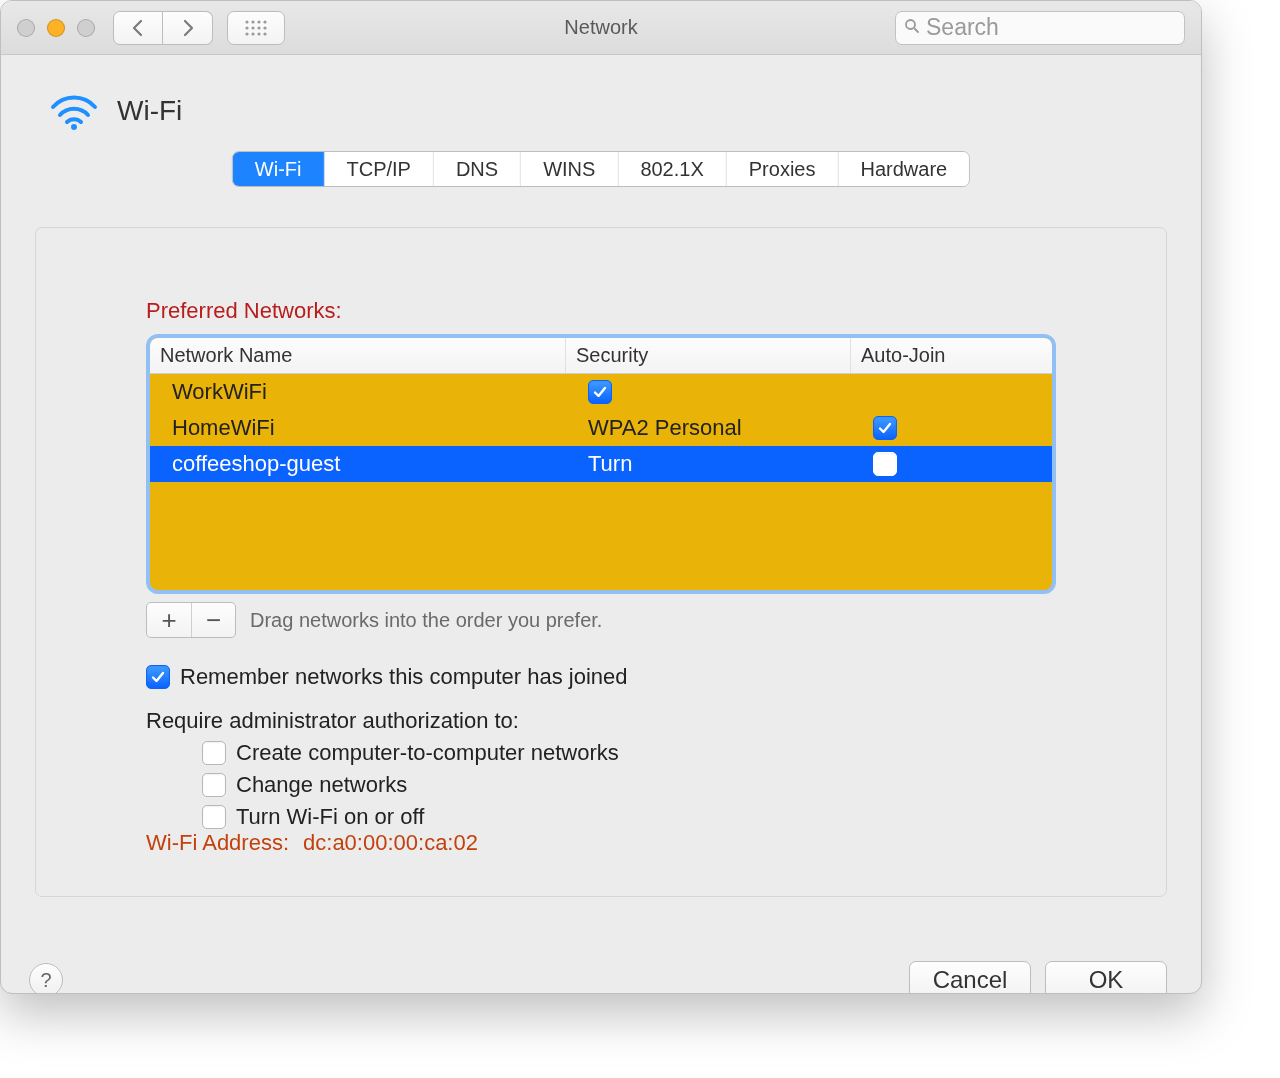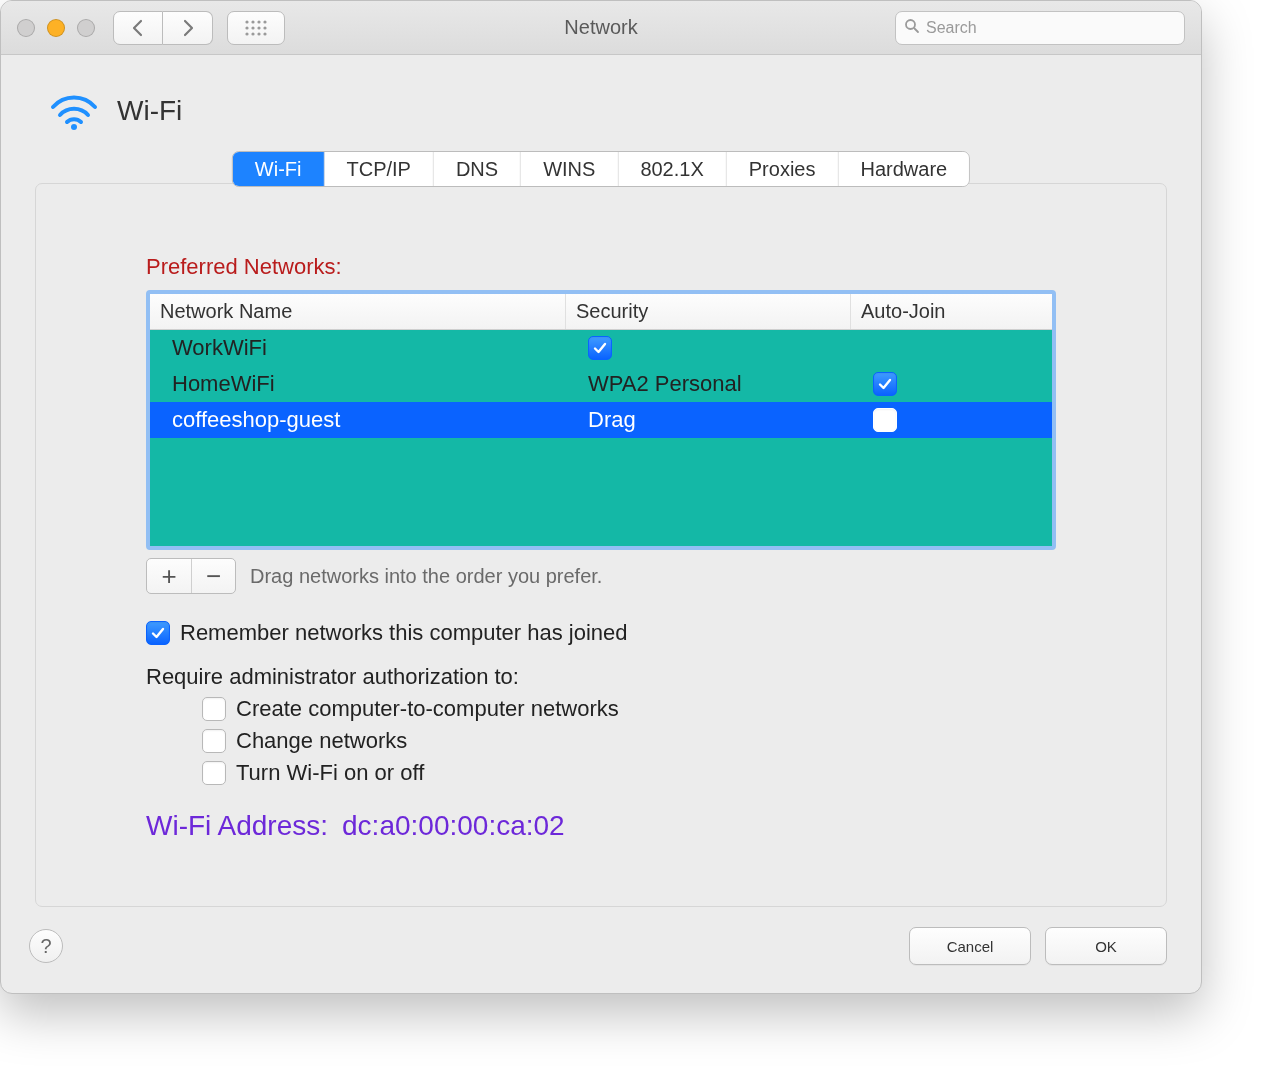--- a/index.html
+++ b/index.html
@@ -70,30 +70,31 @@
     display: flex; align-items: center;
     width: 290px; height: 34px;
     background: #fafafa;
     border: 1px solid #c2c2c2;
     border-radius: 7px;
     padding: 0 8px;
     color: #9a9a9a;
   }
   .search-wrap input {
     border: none; outline: none; background: transparent;
-    font-size: 16px; color: #c2410c; width: 100%;
+    font-size: 23px; color: #c2410c; width: 100%;
     margin-left: 6px;
   }
   .search-wrap input::placeholder { color: #9a9a9a; }
 
   .body-area {
     flex: 1;
     padding: 26px 34px 28px 34px;
     display: flex; flex-direction: column;
     position: relative;
+    gap: 44px;
   }
   .section-header {
     display: flex; align-items: center; gap: 18px;
     margin-left: 14px; margin-top: 10px;
   }
   .wifi-icon svg { display: block; }
   .section-title { font-size: 28px; color: #333; }
 
   
   .tabbar {
@@ -132,22 +133,22 @@
     background: #ececec;
     padding: 70px 110px 40px 110px;
     position: relative;
   }
 
   .label { font-size: 22px; color: #b91c1c; margin-bottom: 10px; }
 
   
   .table-frame {
     border: 4px solid #92bff4;
-    border-radius: 4px;
-    background: #14b8a6;
+    border-radius: 12px;
+    background: #eab308;
     height: 260px;
     display: flex; flex-direction: column;
     overflow: hidden;
   }
   .thead {
     display: flex;
     background: linear-gradient(#fdfdfd,#f3f3f3);
     border-bottom: 1px solid #cfcfcf;
     height: 36px;
     align-items: center;
@@ -204,41 +205,41 @@
   }
   .sq-btn + .sq-btn { border-left: 1px solid #cfcfcf; }
   .hint { font-size: 20px; color: #6a6a6a; }
 
   
   .check-block { margin-top: 26px; }
   .check-row { display: flex; align-items: center; gap: 10px; margin-top: 6px; font-size: 22px; }
   .indent { margin-left: 8px; padding-left: 48px; }
   .sub-label { margin-top: 18px; font-size: 22px; }
 
-  .addr-row { margin-top: 24px; font-size: 28px; color: #6d28d9; display: flex; gap: 14px; }
+  .addr-row { font-size: 22px; color: #c2410c; display: flex; gap: 14px; }
 
   
   .footer {
     display: flex; align-items: center; justify-content: flex-end;
     gap: 14px; margin-top: 20px;
     position: relative;
   }
   .help-btn {
     position: absolute; left: -6px; bottom: 2px;
     width: 34px; height: 34px; border-radius: 50%;
     border: 1px solid #bcbcbc; background: linear-gradient(#fdfdfd,#f0f0f0);
     display: flex; align-items: center; justify-content: center;
     color: #666; font-size: 20px;
   }
   .push-btn {
     min-width: 122px; height: 38px;
     border: 1px solid #bcbcbc; background: linear-gradient(#fefefe,#f2f2f2);
     border-radius: 7px;
     display: flex; align-items: center; justify-content: center;
-    font-size: 15px; color: #333;
+    font-size: 24px; color: #333;
     box-shadow: 0 1px 0 rgba(0,0,0,0.04);
   }
 </style>
 </head>
 <body>
 
 <div class="window">
 
   <div class="titlebar">
     <div class="traffic-lights">
@@ -341,21 +342,21 @@
               <div class="td col-join">
                 <span class="mac-checkbox checked">
                   <svg width="16" height="16" viewBox="0 0 16 16">
                     <path d="M3 8.5 L6.5 12 L13 4" fill="none" stroke="#fff" stroke-width="2.4" stroke-linecap="round" stroke-linejoin="round"></path>
                   </svg>
                 </span>
               </div>
             </div>
             <div class="trow selected">
               <div class="td col-name">coffeeshop-guest</div>
-              <div class="td col-sec">Drag</div>
+              <div class="td col-sec">Turn</div>
               <div class="td col-join">
                 <span class="mac-checkbox"></span>
               </div>
             </div>
           </div>
       </div>
 
       <div class="addremove">
         <div class="addremove-btns">
           <div class="sq-btn">

